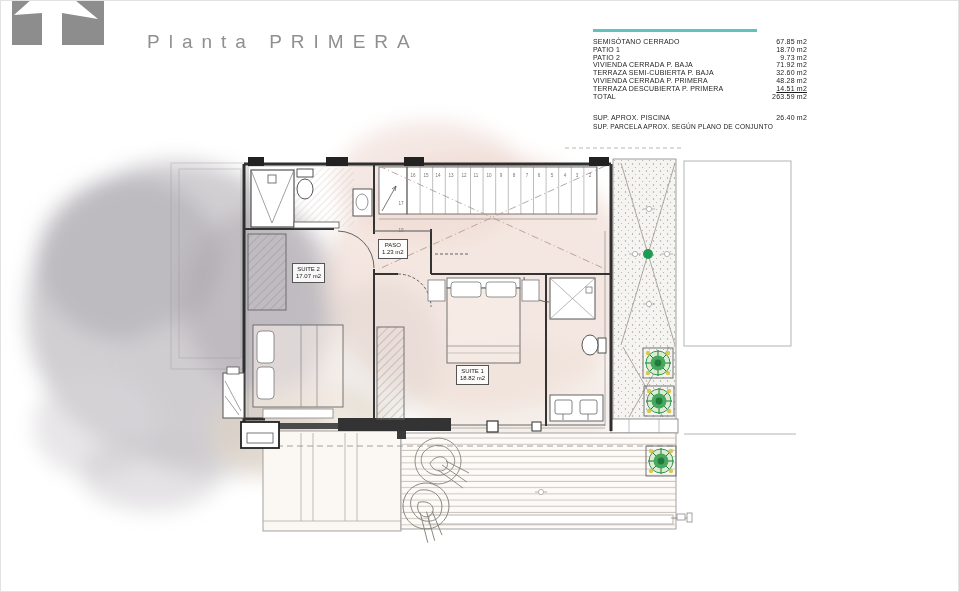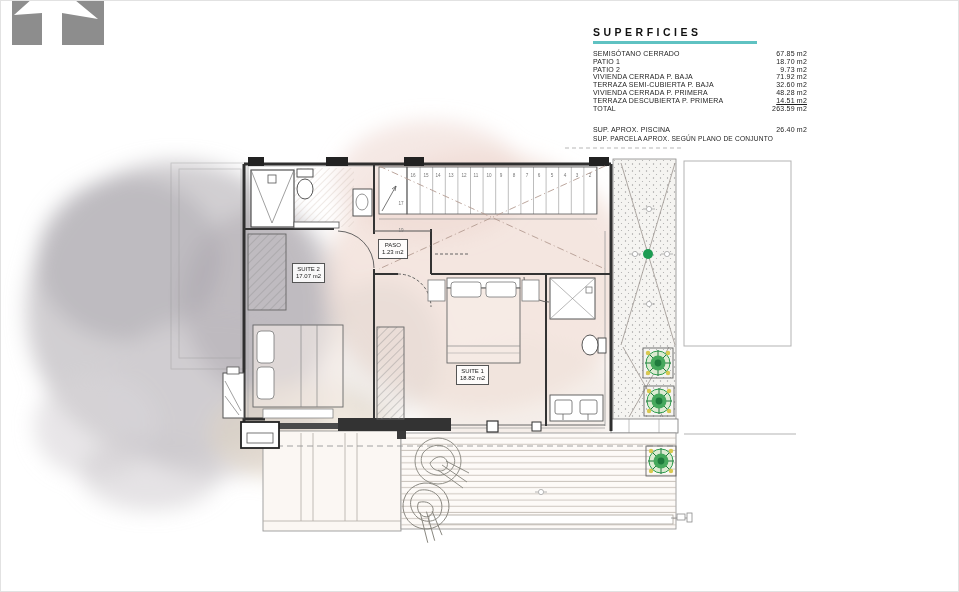--- a/index.html
+++ b/index.html
@@ -31,23 +31,23 @@
 <body>
 
 <div id="page">
 
   <svg id="logo" width="94" height="62" viewBox="0 0 94 62">
     <rect x="0" y="0" width="92" height="60" fill="#8d8d8d"></rect>
     <polygon fill="#ffffff" points="40,-4 2,30 30,28 30,60 50,60 50,28 86,34"></polygon>
     <polygon fill="#ffffff" points="40,-4 64,14 42,16"></polygon>
   </svg>
 
+  <div id="plan-title">Planta PRIMERA</div>
 
   <div id="surfaces">
-    <div class="title">SUPERFICIES</div>
     <div class="rule" style="background:#5fc2c2"></div>
     <div class="srow">
       <span>SEMISÓTANO CERRADO</span>
         <span class="val">67.85 m2</span>
       </div>
     <div class="srow">
       <span>PATIO  1</span>
         <span class="val">18.70 m2</span>
       </div>
     <div class="srow">

